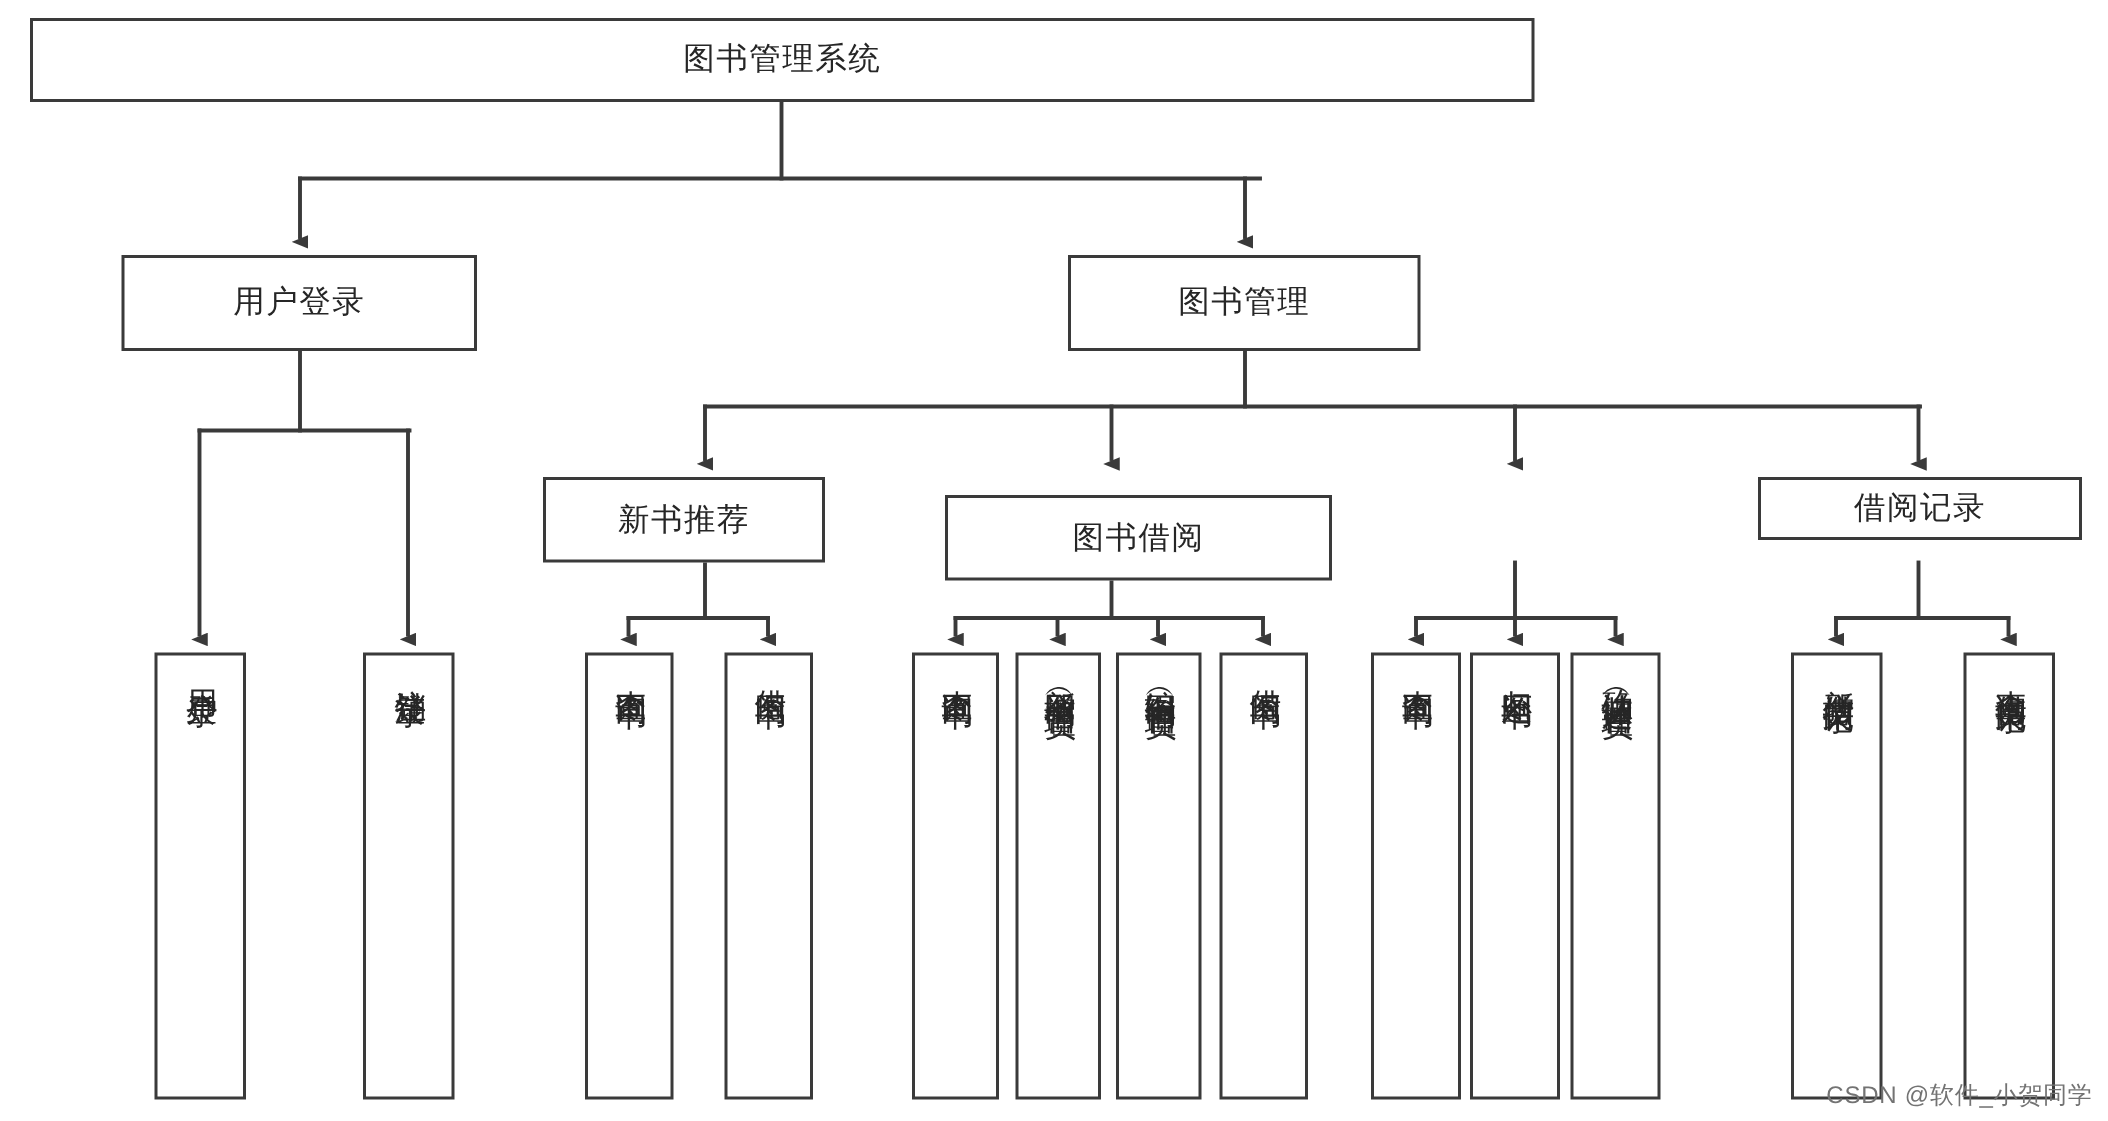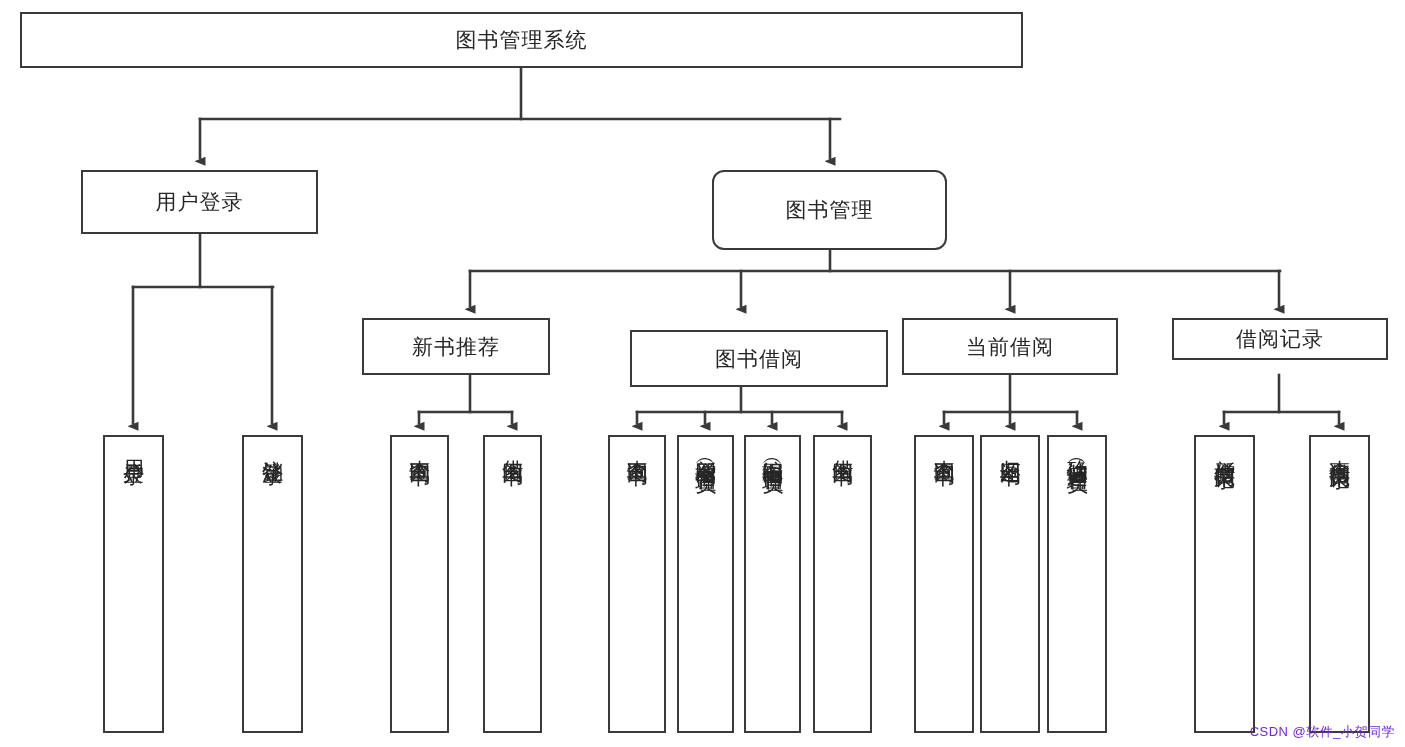--- a/index.html
+++ b/index.html
@@ -54,22 +54,22 @@
     font-size: 21px;
     line-height: 1.35;
     letter-spacing: 2px;
     white-space: nowrap;
     text-align: left;
   }
   .watermark {
     position: absolute;
     right: 10px;
     bottom: 6px;
-    font-size: 13px;
-    color: #6d28d9;
+    font-size: 16px;
+    color: #737373;
     letter-spacing: 0.5px;
     z-index: 5;
     white-space: nowrap;
   }
 </style>
 </head>
 <body>
 
 <div id="canvas">
 
@@ -126,32 +126,29 @@
     </g>
   </svg>
 
   <div class="node node-h" style="left:20px; top:12px; width:1003px; height:56px;">
     <span class="label">图书管理系统</span>
   </div>
 
   <div class="node node-h" style="left:81px; top:170px; width:237px; height:64px;">
     <span class="label">用户登录</span>
   </div>
-  <div class="node node-h" style="left:712px; top:170px; width:235px; height:80px;border-radius:12px;">
+  <div class="node node-h" style="left:712px; top:170px; width:235px; height:64px;">
     <span class="label">图书管理</span>
   </div>
 
   <div class="node node-h" style="left:362px; top:318px; width:188px; height:57px;">
     <span class="label">新书推荐</span>
   </div>
   <div class="node node-h" style="left:630px; top:330px; width:258px; height:57px;">
     <span class="label">图书借阅</span>
-  </div>
-  <div class="node node-h" style="left:902px; top:318px; width:216px; height:57px;">
-    <span class="label">当前借阅</span>
   </div>
   <div class="node node-h" style="left:1172px; top:318px; width:216px; height:42px;">
     <span class="label">借阅记录</span>
   </div>
 
   <div class="node node-v" style="left:103px; top:435px; width:61px; height:298px;">
     <span class="label">用户登录</span>
   </div>
   <div class="node node-v" style="left:242px; top:435px; width:61px; height:298px;">
     <span class="label">注销登录</span>

